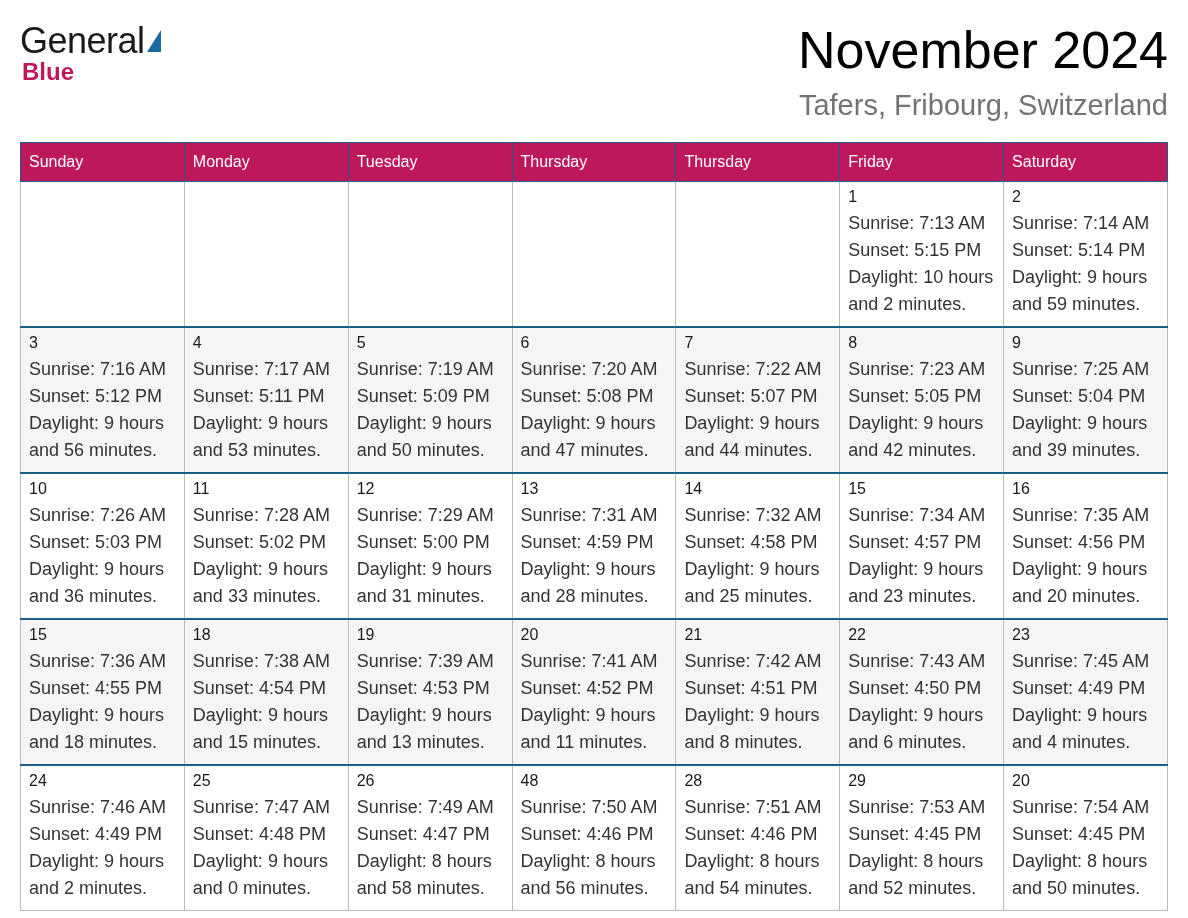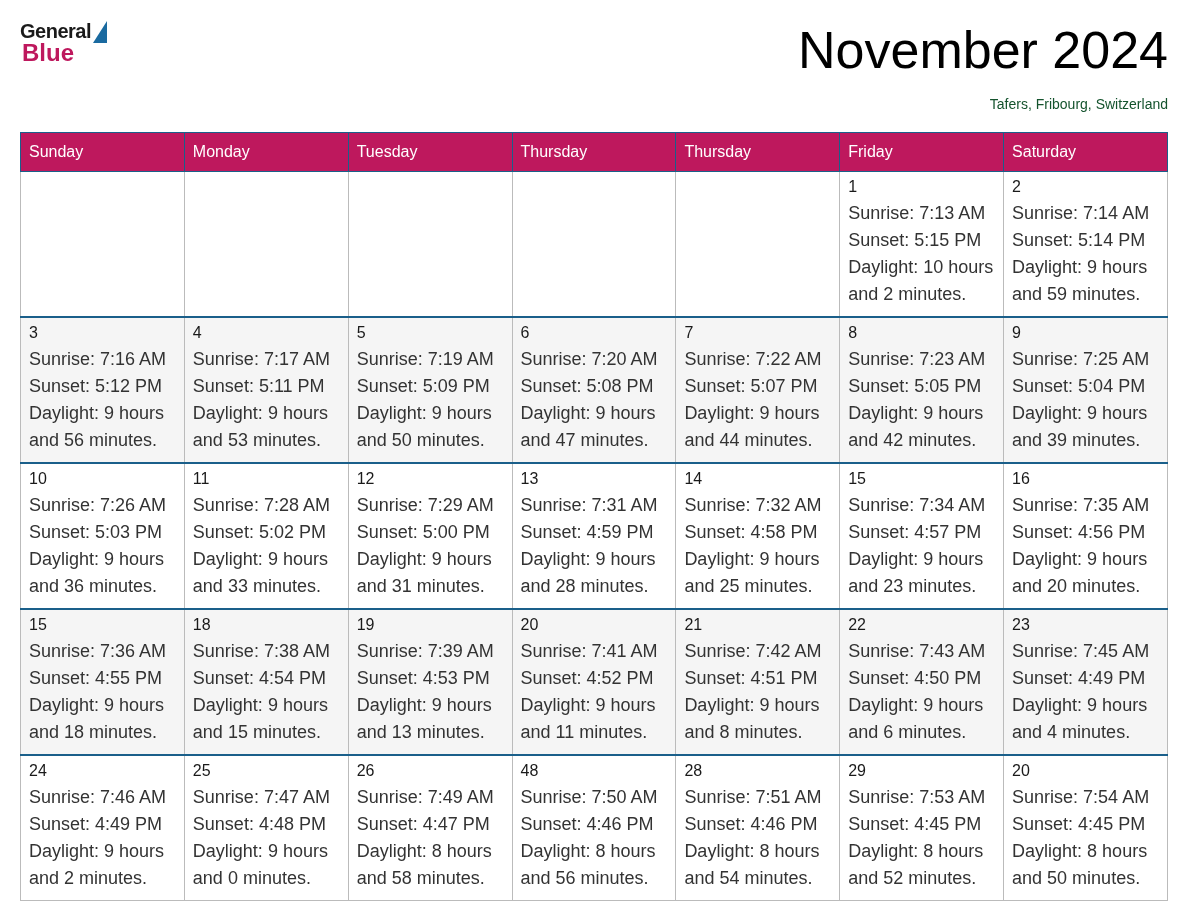--- a/index.html
+++ b/index.html
@@ -19,22 +19,22 @@
     .logo {
       display: flex;
       flex-direction: column;
       align-items: flex-start;
     }
     .logo-top {
       display: flex;
       align-items: center;
     }
     .logo-general {
-      font-size: 20px;
-      font-weight: bold;
+      font-size: 36px;
+      font-weight: normal;
       color: #1a1a1a;
       letter-spacing: -0.5px;
     }
     .logo-triangle {
       width: 0;
       height: 0;
       border-left: 14px solid transparent;
       border-bottom: 22px solid #1a6aa0;
       margin-left: 2px;
       margin-bottom: 0px;
@@ -48,23 +48,23 @@
     }
     .title-section {
       text-align: right;
     }
     .month-title {
       font-size: 52px;
       font-weight: normal;
       color: #000000;
     }
     .location {
-      font-size: 14px;
-      color: #14532d;
-      margin-top: 16px;
+      font-size: 29px;
+      color: #737373;
+      margin-top: 9px;
     }
     .calendar {
       width: 100%;
       border-collapse: collapse;
       border: 1px solid #bbb;
     }
     .calendar th {
       background-color: #be185d;
       color: #fff;
       padding: 10px 8px;

